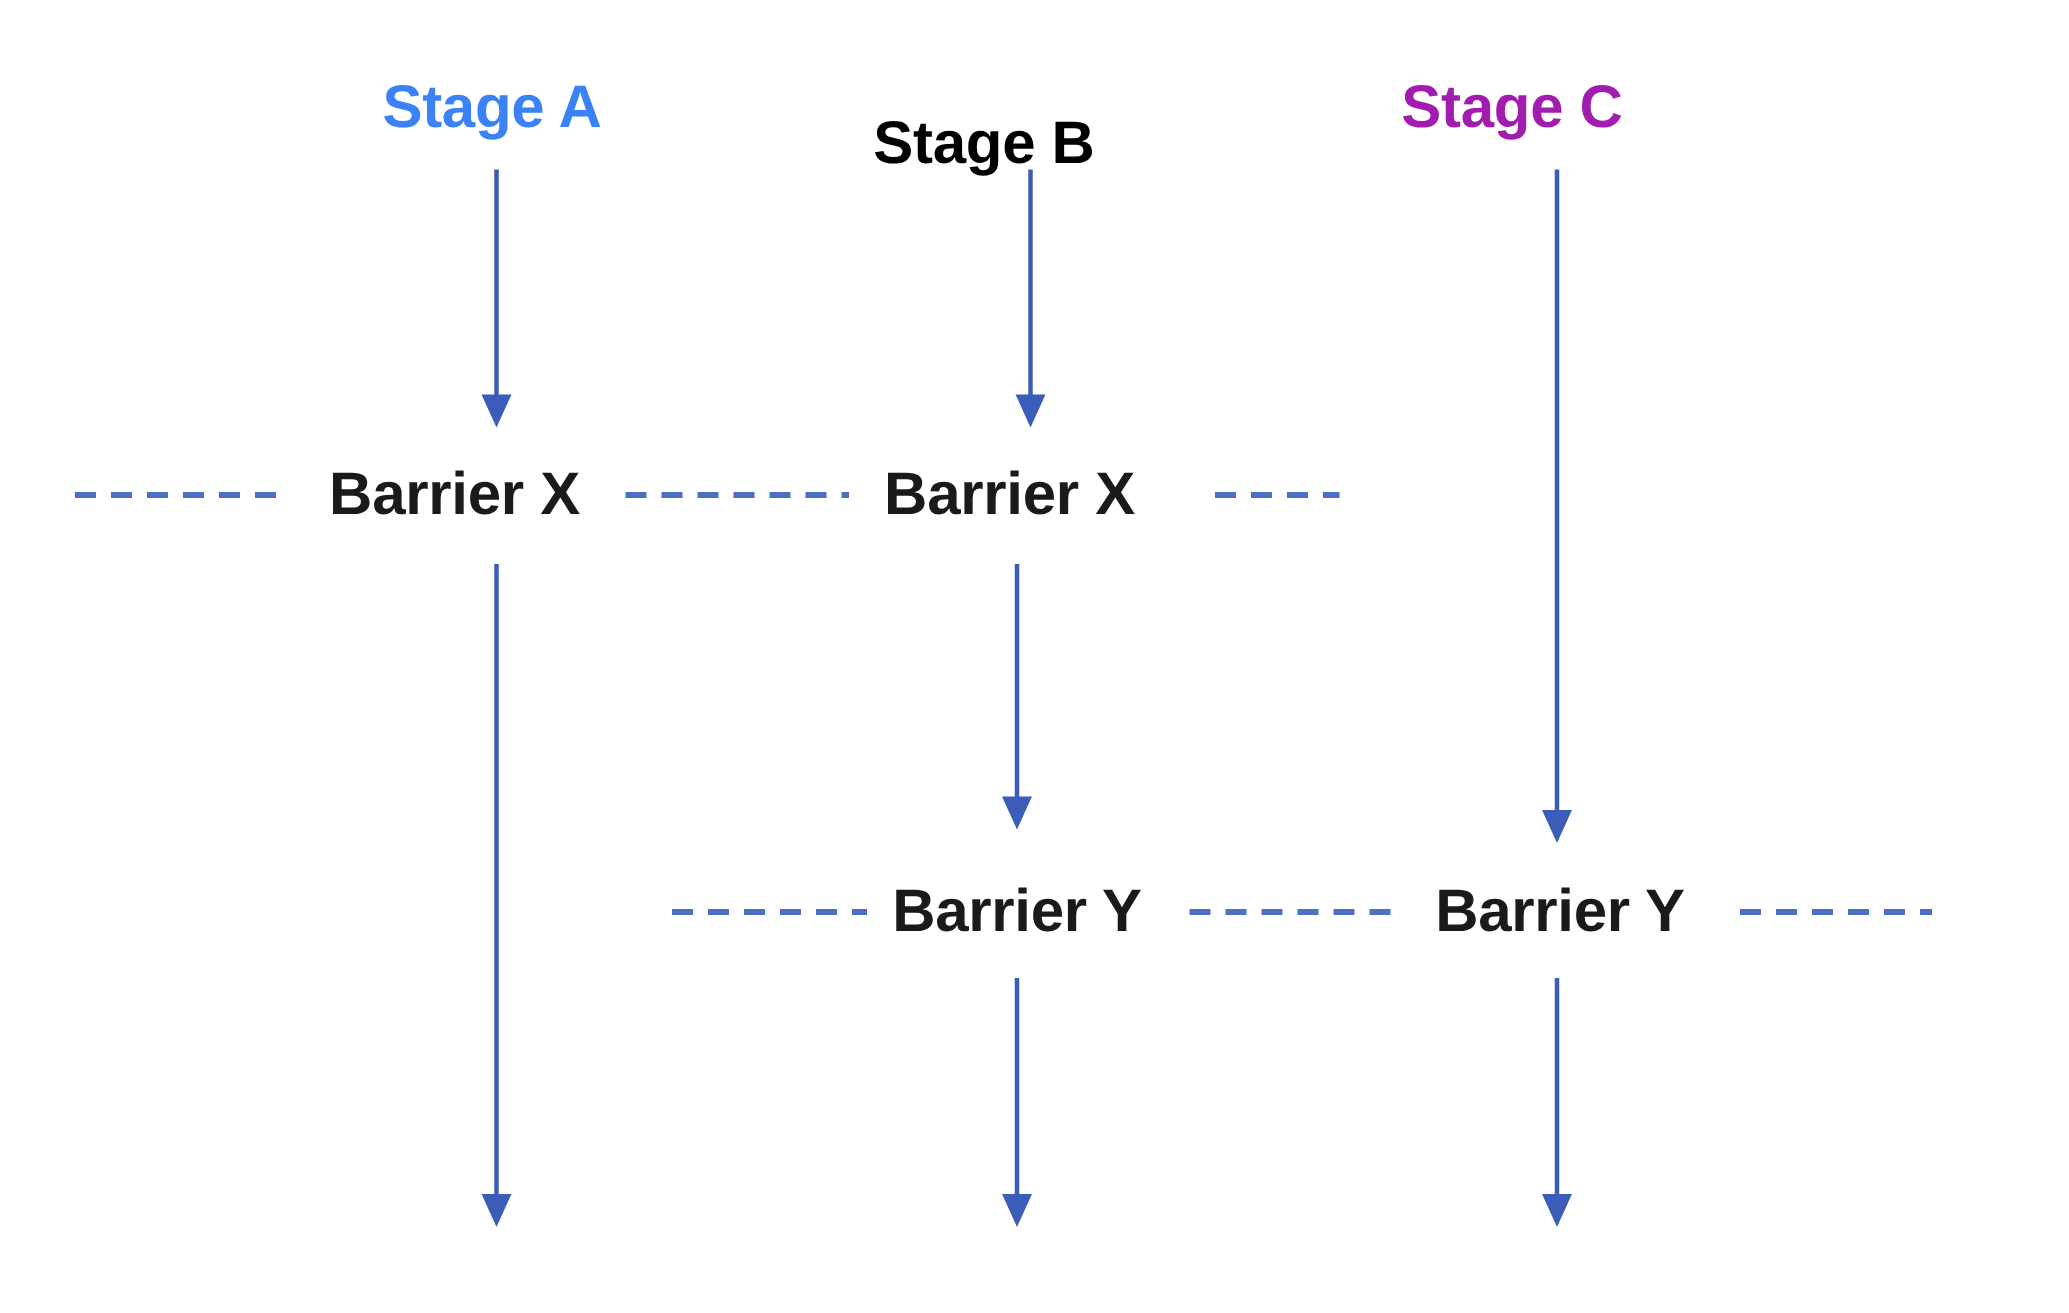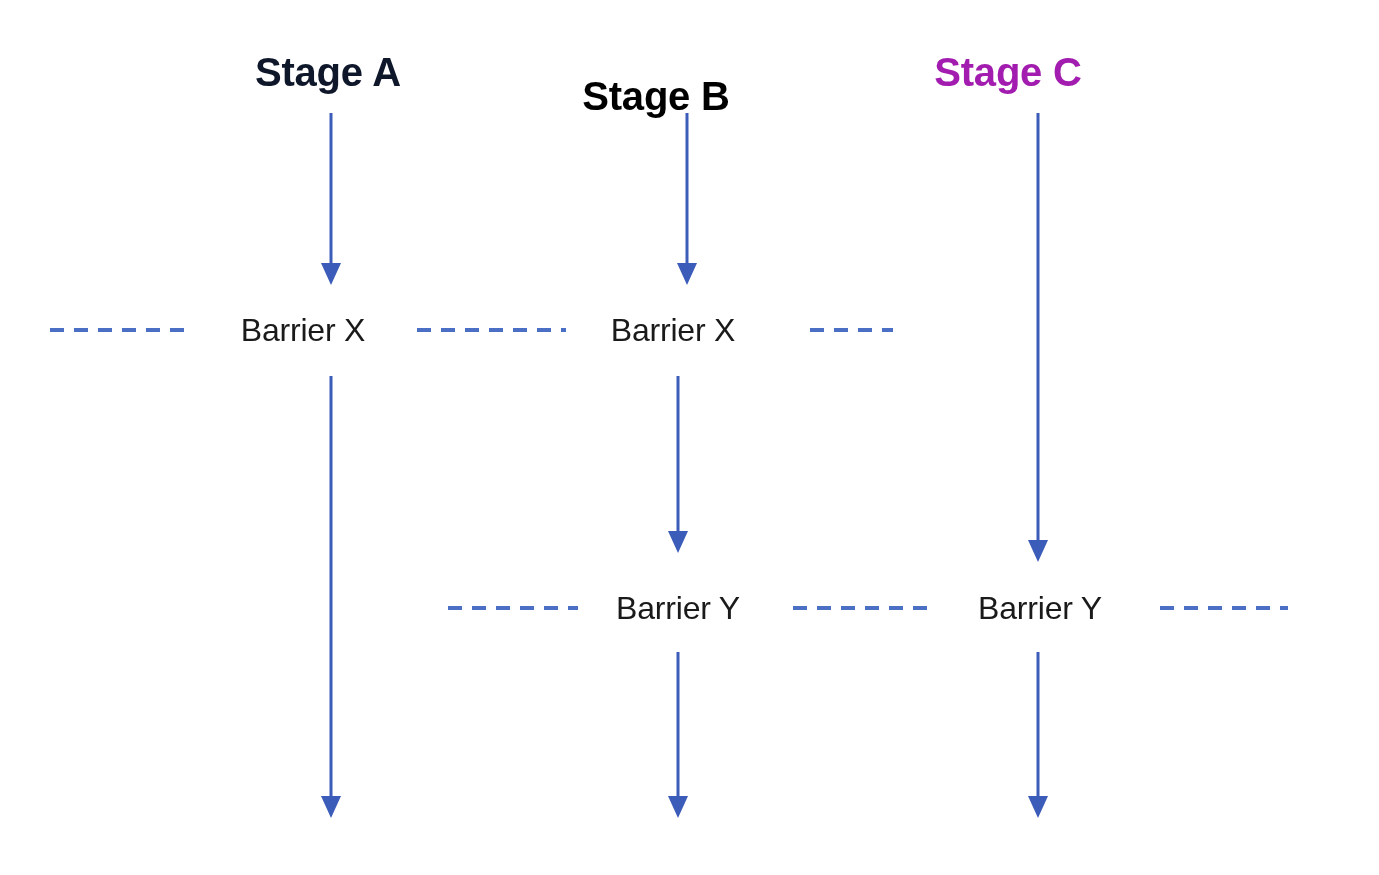--- a/index.html
+++ b/index.html
@@ -32,22 +32,22 @@
     font-weight: bold;
     font-size: 40px;
     color: #000000;
     white-space: nowrap;
     transform: translate(-50%, -50%);
     letter-spacing: -0.2px;
   }
   .barrier-label {
     position: absolute;
     font-family: "Liberation Sans", sans-serif;
-    font-weight: normal;
-    font-size: 32px;
+    font-weight: bold;
+    font-size: 40px;
     color: #1a1a1a;
     white-space: nowrap;
     transform: translate(-50%, -50%);
     letter-spacing: -0.2px;
   }
 </style>
 </head>
 <body>
 
 <div id="diagram-root">
@@ -87,21 +87,21 @@
           <polygon points="668,796 688,796 678,818" fill="#3b5cb8"></polygon>
         </g>
         <g>
           <line x1="1038" y1="652" x2="1038" y2="800" stroke="#3b5cb8" stroke-width="3"></line>
           <polygon points="1028,796 1048,796 1038,818" fill="#3b5cb8"></polygon>
         </g>
       </g>
   </svg>
 
   <div id="header-layer">
-      <div class="stage-header" style="left: 328px; top: 72px; color: #0f172a;">Stage A</div>
+      <div class="stage-header" style="left: 328px; top: 72px; color: #3b82f6;">Stage A</div>
       <div class="stage-header" style="left: 656px; top: 84px; color: #000000; margin-top: 12px;">Stage B</div>
       <div class="stage-header" style="left: 1008px; top: 72px; color: #a21caf;">Stage C</div>
     </div>
   <div id="barrier-layer">
       <div class="barrier-label" style="left: 303px; top: 330px; color: rgb(26, 26, 26);">Barrier X</div>
       <div class="barrier-label" style="left: 673px; top: 330px; color: rgb(26, 26, 26);">Barrier X</div>
       <div class="barrier-label" style="left: 678px; top: 608px; color: rgb(26, 26, 26);">Barrier Y</div>
       <div class="barrier-label" style="left: 1040px; top: 608px; color: rgb(26, 26, 26);">Barrier Y</div>
     </div>
 

